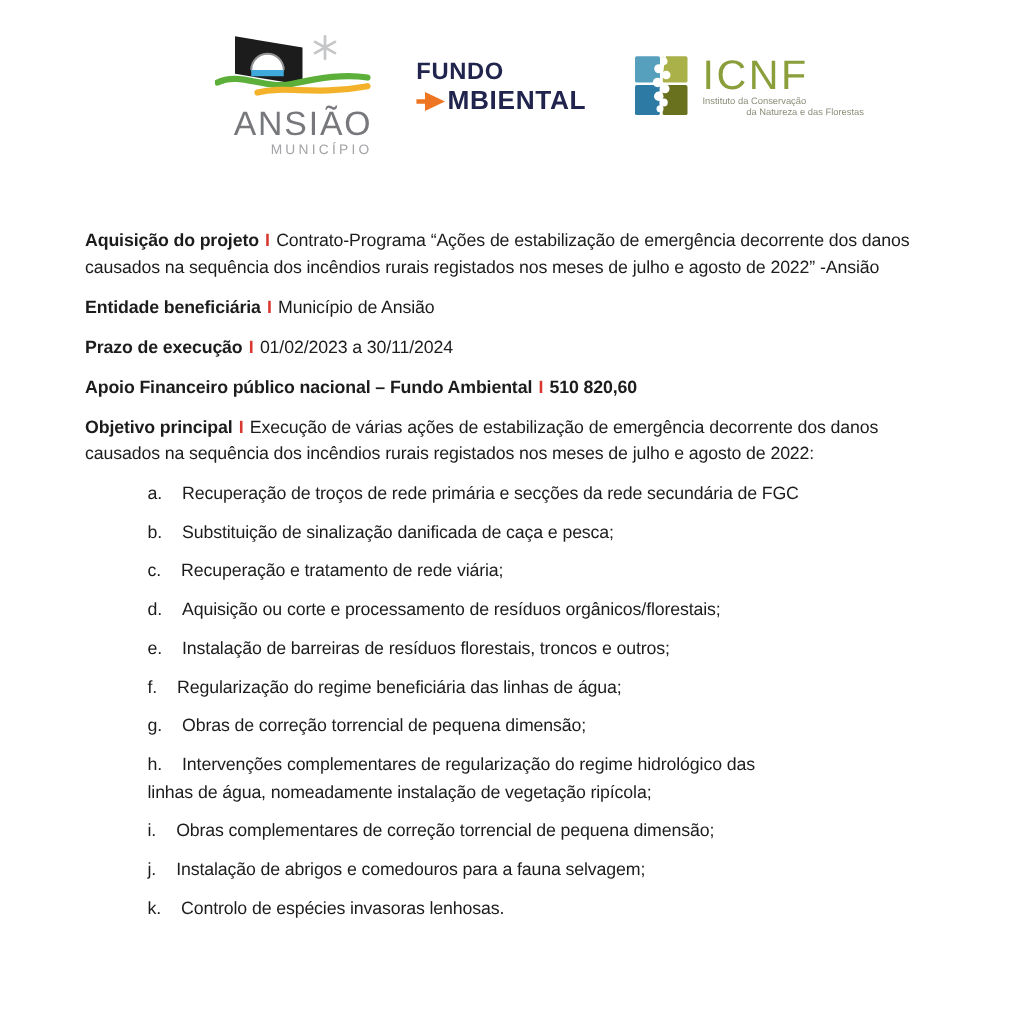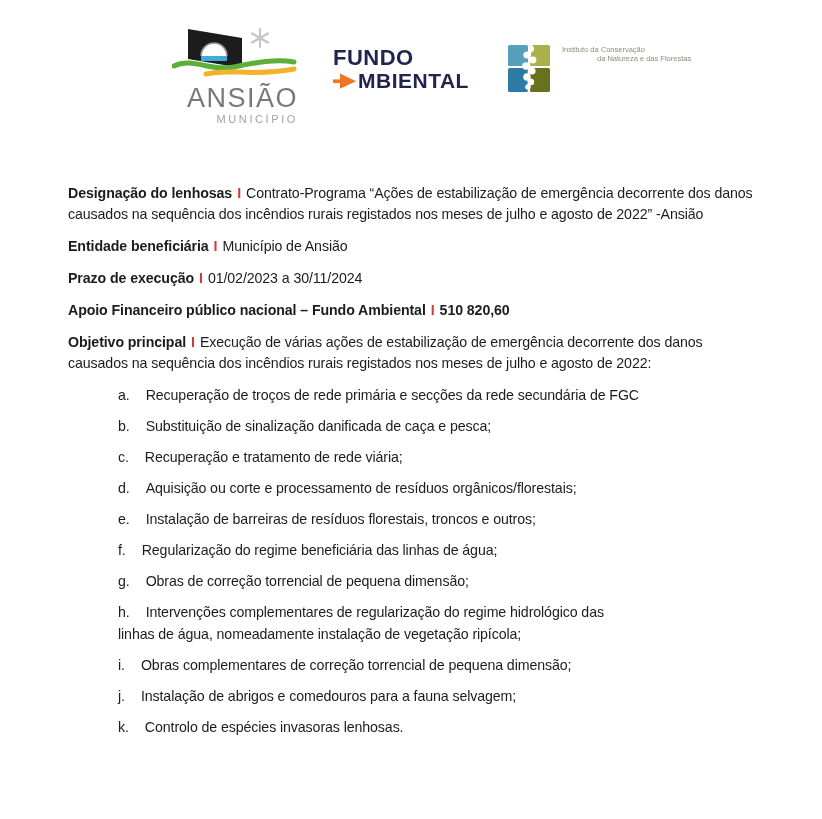--- a/index.html
+++ b/index.html
@@ -6,21 +6,21 @@
   html, body { margin: 0; padding: 0; background: #ffffff; }
   body { width: 822px; height: 819px; font-family: "Liberation Sans", sans-serif; }
   .page { position: relative; width: 822px; height: 819px; background: #ffffff; overflow: hidden; }
 
   
   .logo-ansiao { position: absolute; left: 164px; top: 26px; width: 134px; text-align: right; }
   .ansiao-name { font-size: 27px; line-height: 28px; color: #77787b; letter-spacing: 1.5px; }
   .ansiao-sub  { font-size: 11px; line-height: 12px; color: #a3a4a7; letter-spacing: 2.6px; margin-top: 1px; }
 
   .logo-fundo { position: absolute; left: 333px; top: 47px; color: #21254d; font-weight: bold; }
-  .fundo-line1 { font-size: 22px; line-height: 22px; letter-spacing: 0.5px; }
+  .fundo-line1 { font-size: 19px; line-height: 22px; letter-spacing: 0.5px; }
   .fundo-line2 { font-size: 21px; line-height: 23px; letter-spacing: 0.5px; display: flex; align-items: center; }
   .fundo-arrow { margin-right: 1px; }
 
   .logo-icnf { position: absolute; left: 507px; top: 42px; display: flex; gap: 9px; align-items: flex-start; }
   .icnf-text { padding-top: 2px; }
   .icnf-acronym { font-size: 33px; line-height: 31px; color: #8a9e3b; letter-spacing: 2px; }
   .icnf-sub { font-size: 7.5px; line-height: 9px; color: #8c8e79; margin-top: 1px; }
   .icnf-sub + .icnf-sub { margin-top: 0; padding-left: 35px; }
 
   
@@ -82,29 +82,30 @@
         <circle cx="20" cy="13" r="3.6"></circle>
         <circle cx="26" cy="18" r="3.4"></circle>
         <circle cx="19" cy="24" r="3.8"></circle>
         <circle cx="25" cy="29" r="3.6"></circle>
         <circle cx="20" cy="35" r="3.8"></circle>
         <circle cx="24" cy="40" r="3.2"></circle>
         <circle cx="21" cy="45" r="2.8"></circle>
       </g>
     </svg>
     <div class="icnf-text">
+      <div class="icnf-acronym">ICNF</div>
       <div class="icnf-sub">Instituto da Conservação</div>
       <div class="icnf-sub">da Natureza e das Florestas</div>
     </div>
   </div>
 
   <div class="content">
 
     <p class="field">
-      <span class="label">Designação do lenhosas</span><span class="sep">I</span><span class="value">Contrato-Programa “Ações de estabilização de emergência decorrente dos danos causados na sequência dos incêndios rurais registados nos meses de julho e agosto de 2022” -Ansião</span>
+      <span class="label">Aquisição do projeto</span><span class="sep">I</span><span class="value">Contrato-Programa “Ações de estabilização de emergência decorrente dos danos causados na sequência dos incêndios rurais registados nos meses de julho e agosto de 2022” -Ansião</span>
     </p>
 
     <p class="field">
       <span class="label">Entidade beneficiária</span><span class="sep">I</span><span class="value">Município de Ansião</span>
     </p>
 
     <p class="field">
       <span class="label">Prazo de execução</span><span class="sep">I</span><span class="value">01/02/2023 a 30/11/2024</span>
     </p>
 

